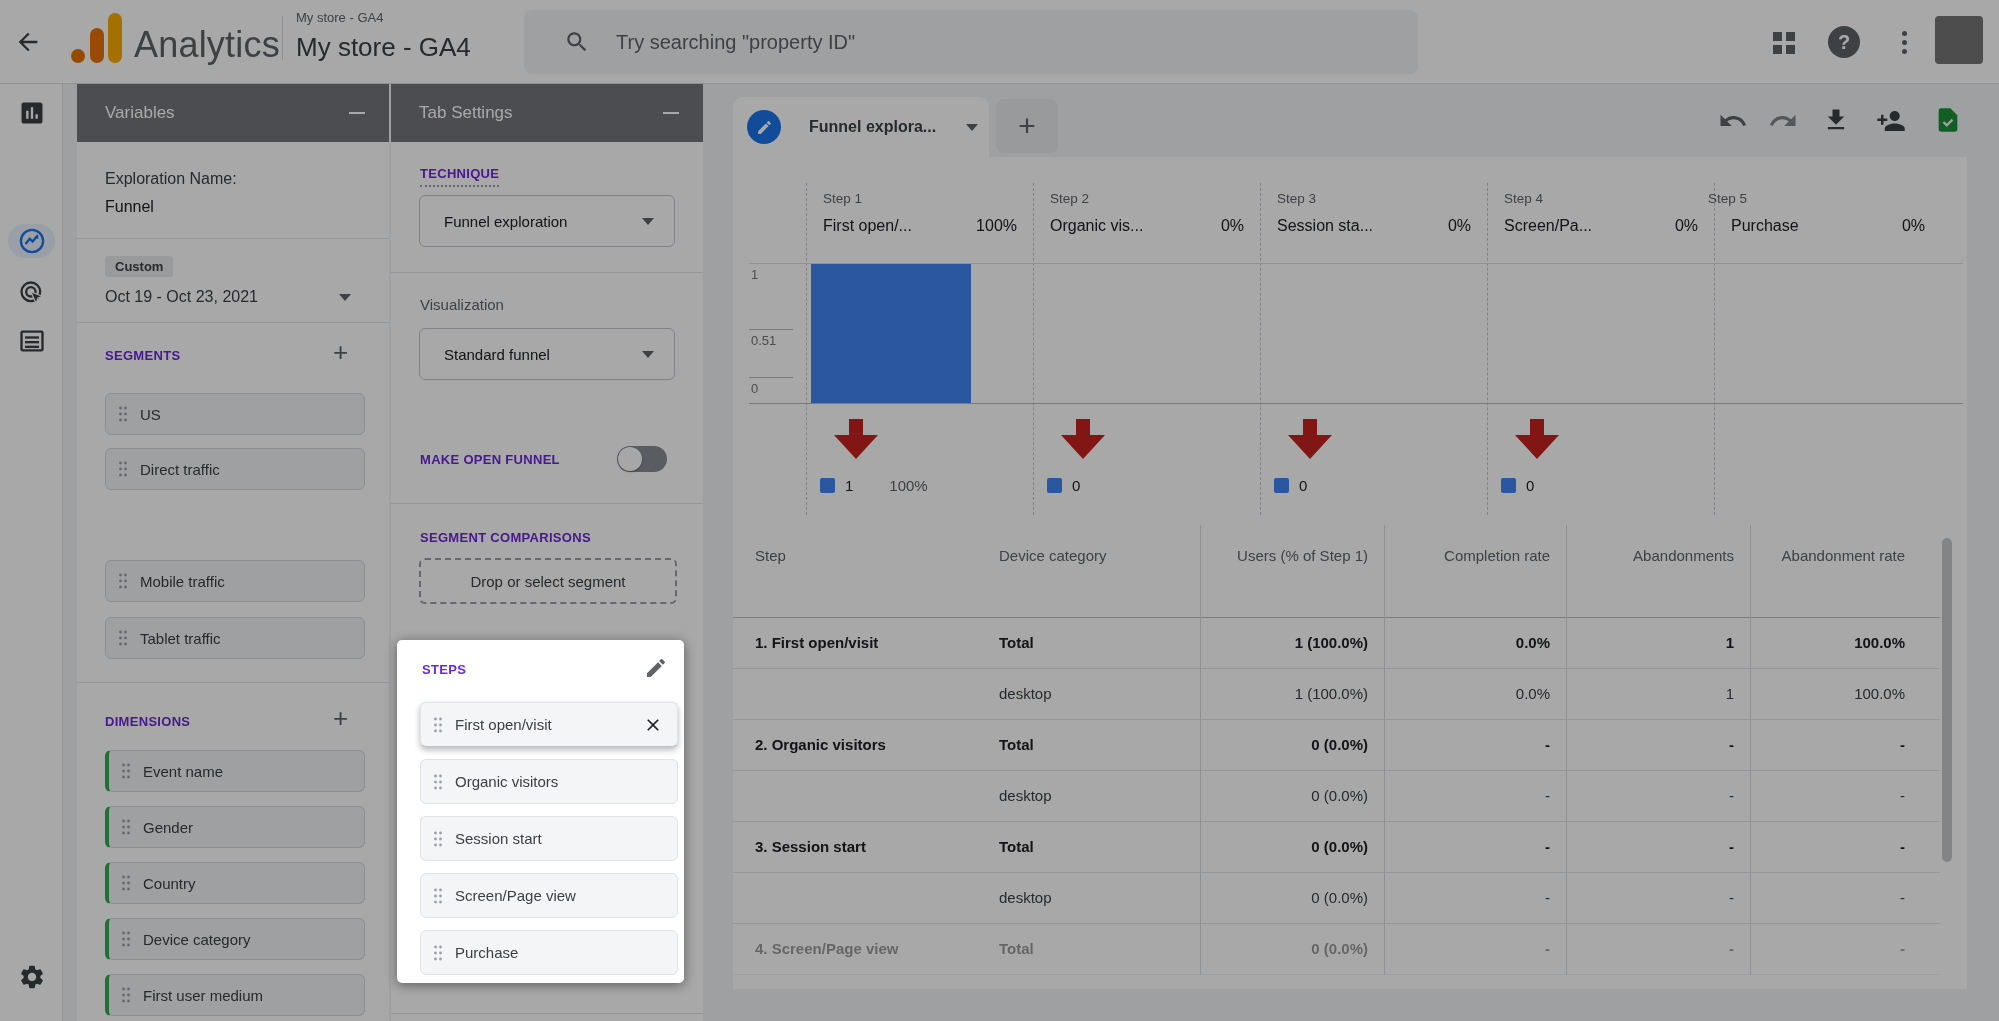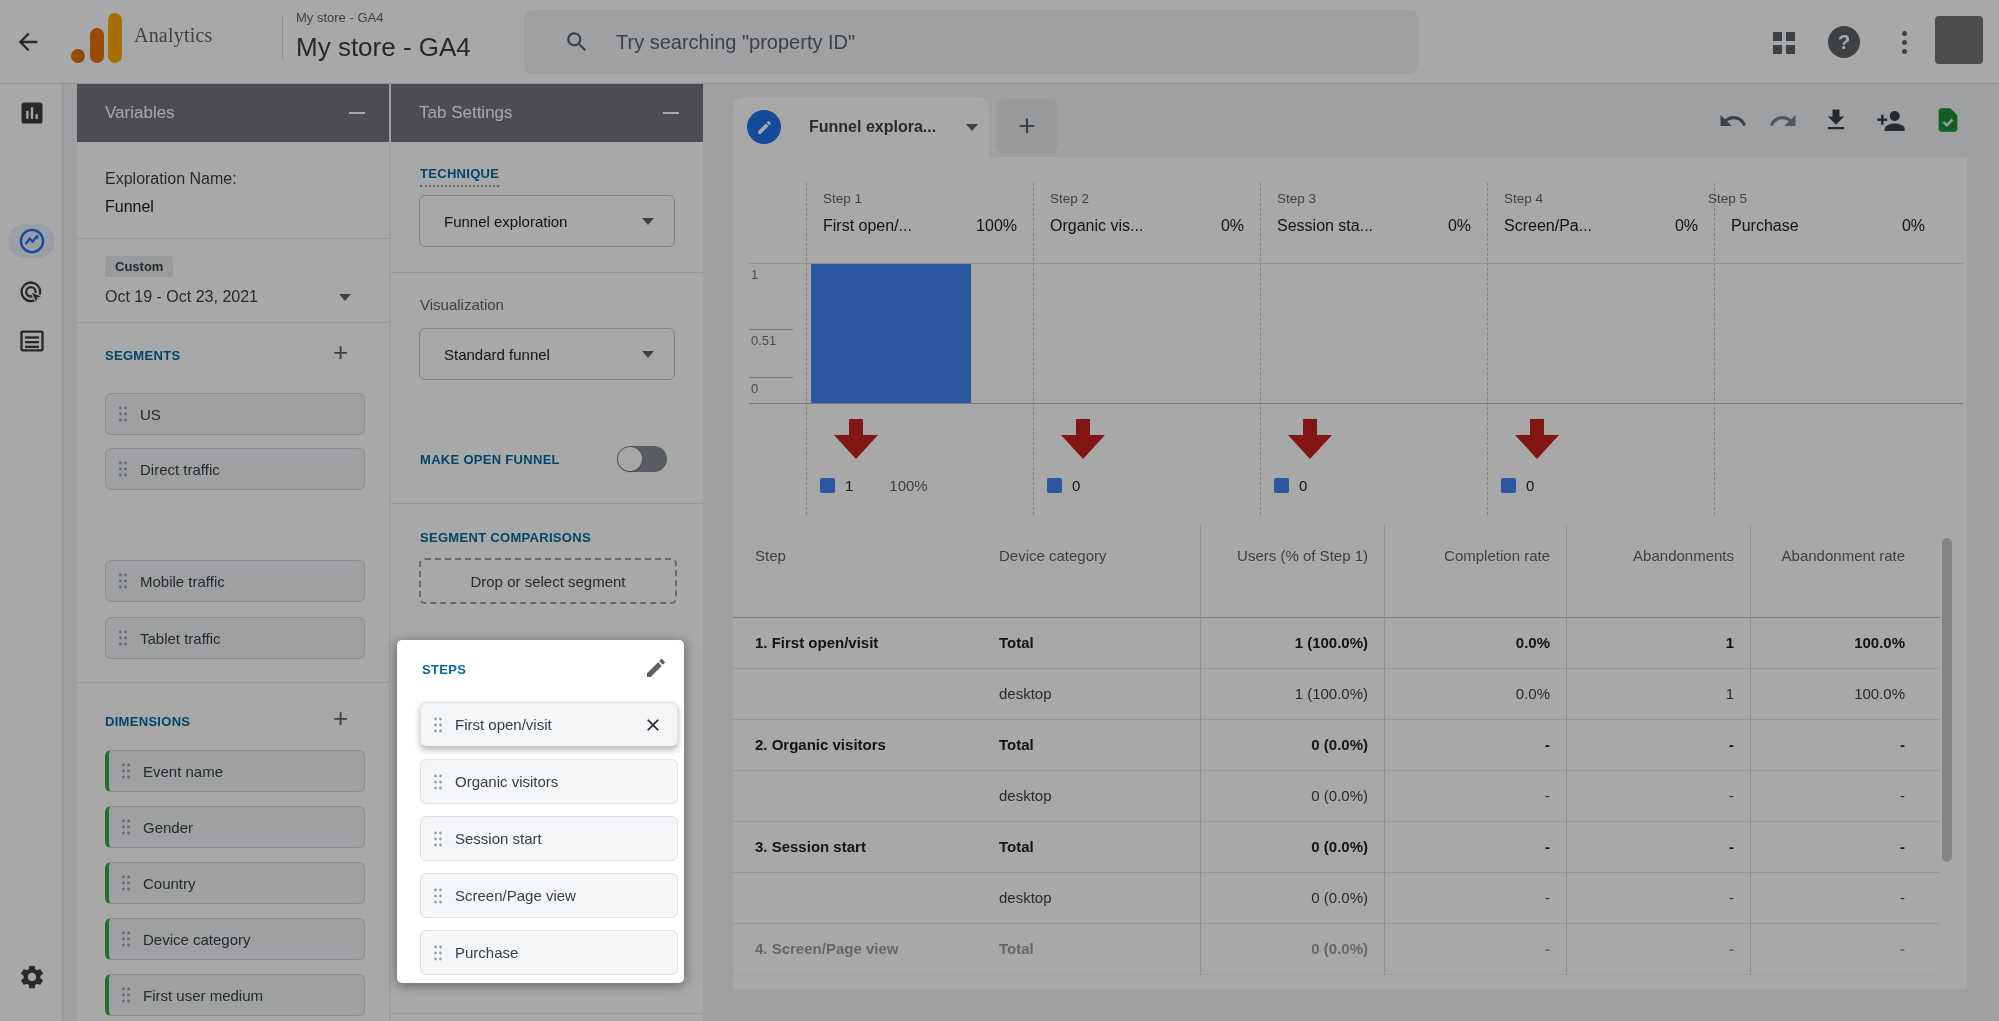--- a/index.html
+++ b/index.html
@@ -3,21 +3,21 @@
 <meta charset="utf-8">
 <style>
   html,body{margin:0;padding:0;background:#e8eaed;}
   *{box-sizing:border-box;font-family:"Liberation Sans",sans-serif;}
   #screen{position:relative;width:1999px;height:1021px;background:#f1f3f4;overflow:hidden;}
 
   
   .topbar{position:absolute;left:0;top:0;width:1999px;height:84px;background:#fff;border-bottom:1px solid #dadce0;}
   .back{position:absolute;left:14px;top:28px;width:28px;height:28px;color:#3c4043;}
   .ga-logo{position:absolute;left:64px;top:6px;width:64px;height:64px;}
-  .product{position:absolute;left:134px;top:24px;font-size:20px;color:#5f6368;letter-spacing:.2px;font-family:Liberation Serif, serif;}
+  .product{position:absolute;left:134px;top:24px;font-size:36px;color:#5f6368;letter-spacing:.2px;}
   .tb-div{position:absolute;left:282px;top:16px;width:1px;height:44px;background:#dadce0;}
   .prop-small{position:absolute;left:296px;top:10px;font-size:13px;color:#5f6368;}
   .prop-large{position:absolute;left:296px;top:32px;font-size:26px;color:#3c4043;}
   .search{position:absolute;left:524px;top:10px;width:894px;height:64px;background:#f1f3f4;border-radius:8px;display:flex;align-items:center;}
   .search svg{margin-left:40px;}
   .search .ph{margin-left:26px;font-size:20px;color:#5f6368;}
   .tb-ic{position:absolute;top:26px;width:32px;height:32px;color:#5f6368;}
   .help-c{background:#5f6368;border-radius:50%;color:#fff;font-size:20px;font-weight:bold;text-align:center;line-height:32px;}
   .dots{display:flex;flex-direction:column;justify-content:center;align-items:center;gap:4px;}
   .dots i{width:5px;height:5px;border-radius:50%;background:#5f6368;}
@@ -25,21 +25,21 @@
 
   
   .rail{position:absolute;left:0;top:84px;width:63px;height:937px;background:#fff;border-right:1px solid #e0e2e5;}
   .rail-ic{position:absolute;left:12px;width:40px;height:34px;display:flex;align-items:center;justify-content:center;}
   .rail-pill{position:absolute;left:8px;top:140px;width:47px;height:34px;background:#e8f0fe;border-radius:17px;}
 
   
   .panel{position:absolute;top:84px;background:#fff;}
   .panel-h{position:absolute;left:0;top:0;width:100%;height:58px;background:#73767a;color:#fff;font-size:17px;display:flex;align-items:center;padding:0 24px 0 28px;}
   .panel-h .min{margin-left:auto;width:16px;height:2px;background:#fff;}
-  .sec-label{font-size:13px;font-weight:bold;color:#0369a1;letter-spacing:.3px;}
+  .sec-label{font-size:13px;font-weight:bold;color:#6d28d9;letter-spacing:.3px;}
   .chip{position:absolute;left:28px;width:260px;height:42px;border:1px solid #d5d8dc;border-radius:6px;background:#f1f3f4;display:flex;align-items:center;font-size:15px;color:#3c4043;}
   .chip .dh{margin:0 12px 0 12px;}
   .chip.dim-green{border-left:4px solid #34a853;}
   .hr{position:absolute;left:0;width:100%;height:1px;background:#e4e6e8;}
   .plus-btn{position:absolute;font-size:26px;color:#5f6368;line-height:20px;}
 
   .sel{position:absolute;left:28px;width:256px;height:52px;border:1px solid #c4c7cb;border-radius:6px;display:flex;align-items:center;padding-left:24px;font-size:15px;color:#202124;}
   .caret{width:0;height:0;border-left:6px solid transparent;border-right:6px solid transparent;border-top:7px solid #5f6368;}
   .sel .caret{position:absolute;right:20px;}
 

